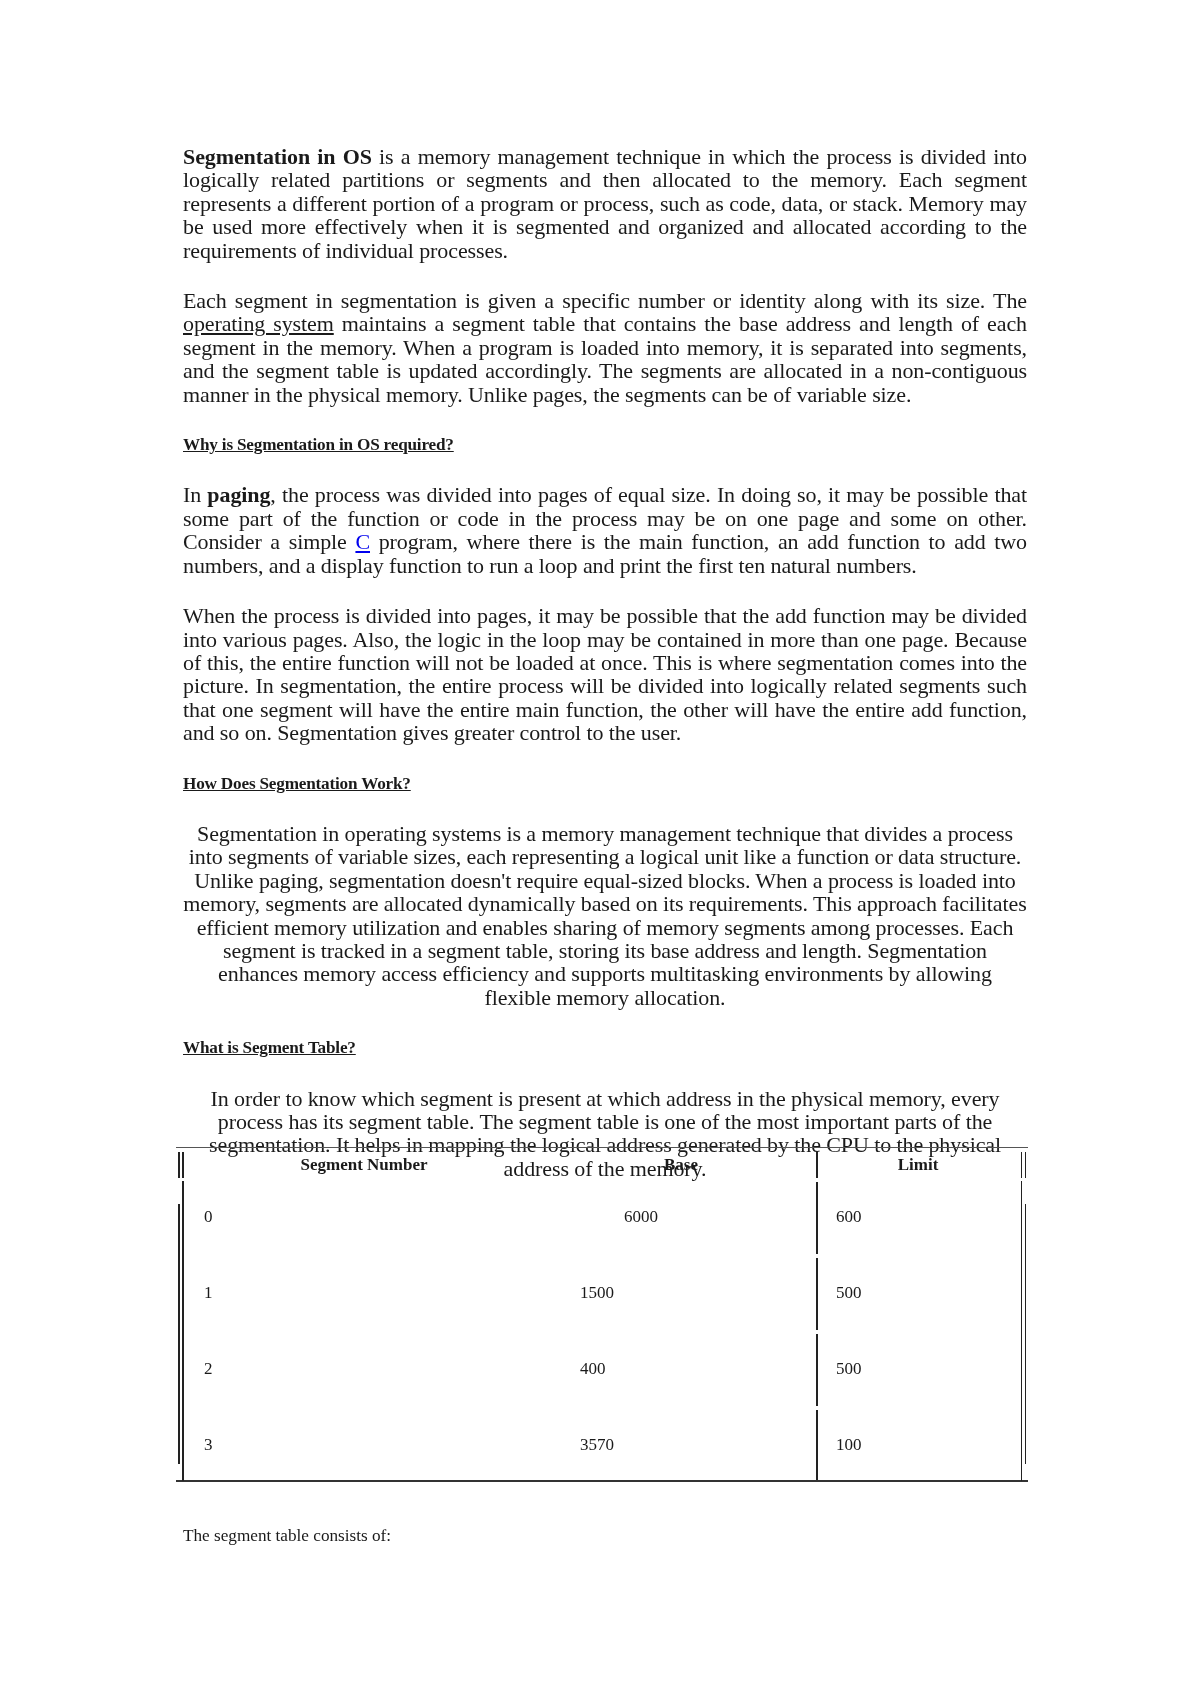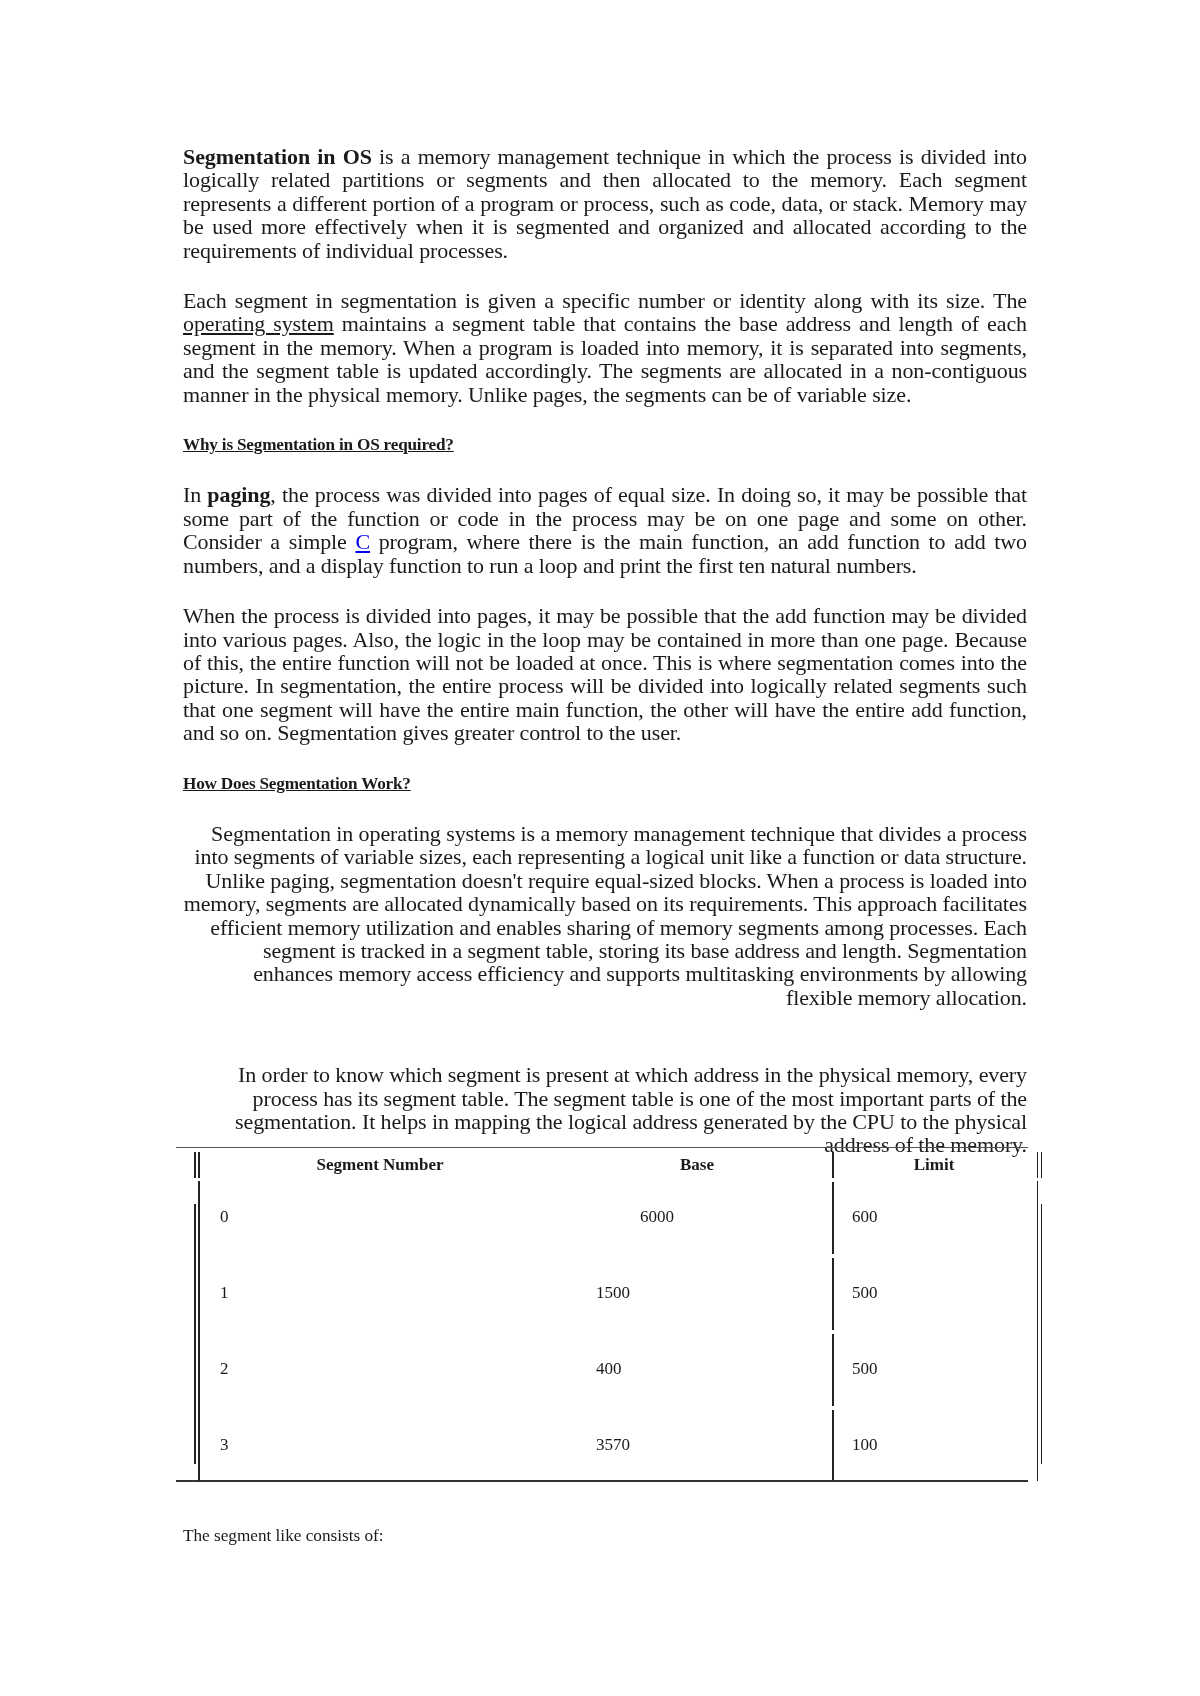--- a/index.html
+++ b/index.html
@@ -21,21 +21,21 @@
       top: 145px;
       width: 844px;
     }
     p.para {
       margin: 0;
       font-size: 22px;
       line-height: 23.4px;
       text-align: justify;
       letter-spacing: -0.1px;
     }
-    p.para.left { text-align: right; }
+    p.para.left { text-align: center; }
     .gap { height: 27px; }
     h3.heading {
       margin: 0;
       font-size: 17.2px;
       line-height: 23.4px;
       font-weight: bold;
       letter-spacing: -0.2px;
       text-decoration: underline;
     }
     .u { text-decoration: underline; }
@@ -51,21 +51,21 @@
       left: 176px;
       top: 1147px;
       width: 852px;
       height: 335px;
       border-top: 1.5px solid #555;
       border-bottom: 2px solid #333;
       box-sizing: border-box;
     }
     .tbl {
       position: absolute;
-      left: 16px; top: 0;
+      left: 0; top: 0;
       width: 100%;
       height: 100%;
     }
     .vline {
       position: absolute;
       width: 1.5px;
       background: #222;
     }
     .row {
       position: absolute;
@@ -115,20 +115,21 @@
   <div class="gap"></div>
 
   <h3 class="heading">How Does Segmentation Work?</h3>
 
   <div class="gap"></div>
 
   <p class="para left">Segmentation in operating systems is a memory management technique that divides a process into segments of variable sizes, each representing a logical unit like a function or data structure. Unlike paging, segmentation doesn't require equal-sized blocks. When a process is loaded into memory, segments are allocated dynamically based on its requirements. This approach facilitates efficient memory utilization and enables sharing of memory segments among processes. Each segment is tracked in a segment table, storing its base address and length. Segmentation enhances memory access efficiency and supports multitasking environments by allowing flexible memory allocation.</p>
 
   <div class="gap"></div>
 
+  <h3 class="heading">What is Segment Table?</h3>
 
   <div class="gap"></div>
 
   <p class="para left">In order to know which segment is present at which address in the physical memory, every process has its segment table. The segment table is one of the most important parts of the segmentation. It helps in mapping the logical address generated by the CPU to the physical address of the memory.</p>
 </div>
 
 <div class="tbl-wrap">
   <div class="tbl">
 
     <div class="vline" style="left:2px; top:4px; height:26px;"></div>
@@ -169,13 +170,13 @@
       <div class="cell" style="left:660px; top:26px;">500</div>
     </div>
     <div class="row" style="top:260px; height:74px;">
       <div class="cell" style="left:28px; top:26px;">3</div>
       <div class="cell" style="left:404px; top:26px;">3570</div>
       <div class="cell" style="left:660px; top:26px;">100</div>
     </div>
   </div>
 </div>
 
-<p class="after">The segment like consists of:</p>
+<p class="after">The segment table consists of:</p>
 
 </body></html>

